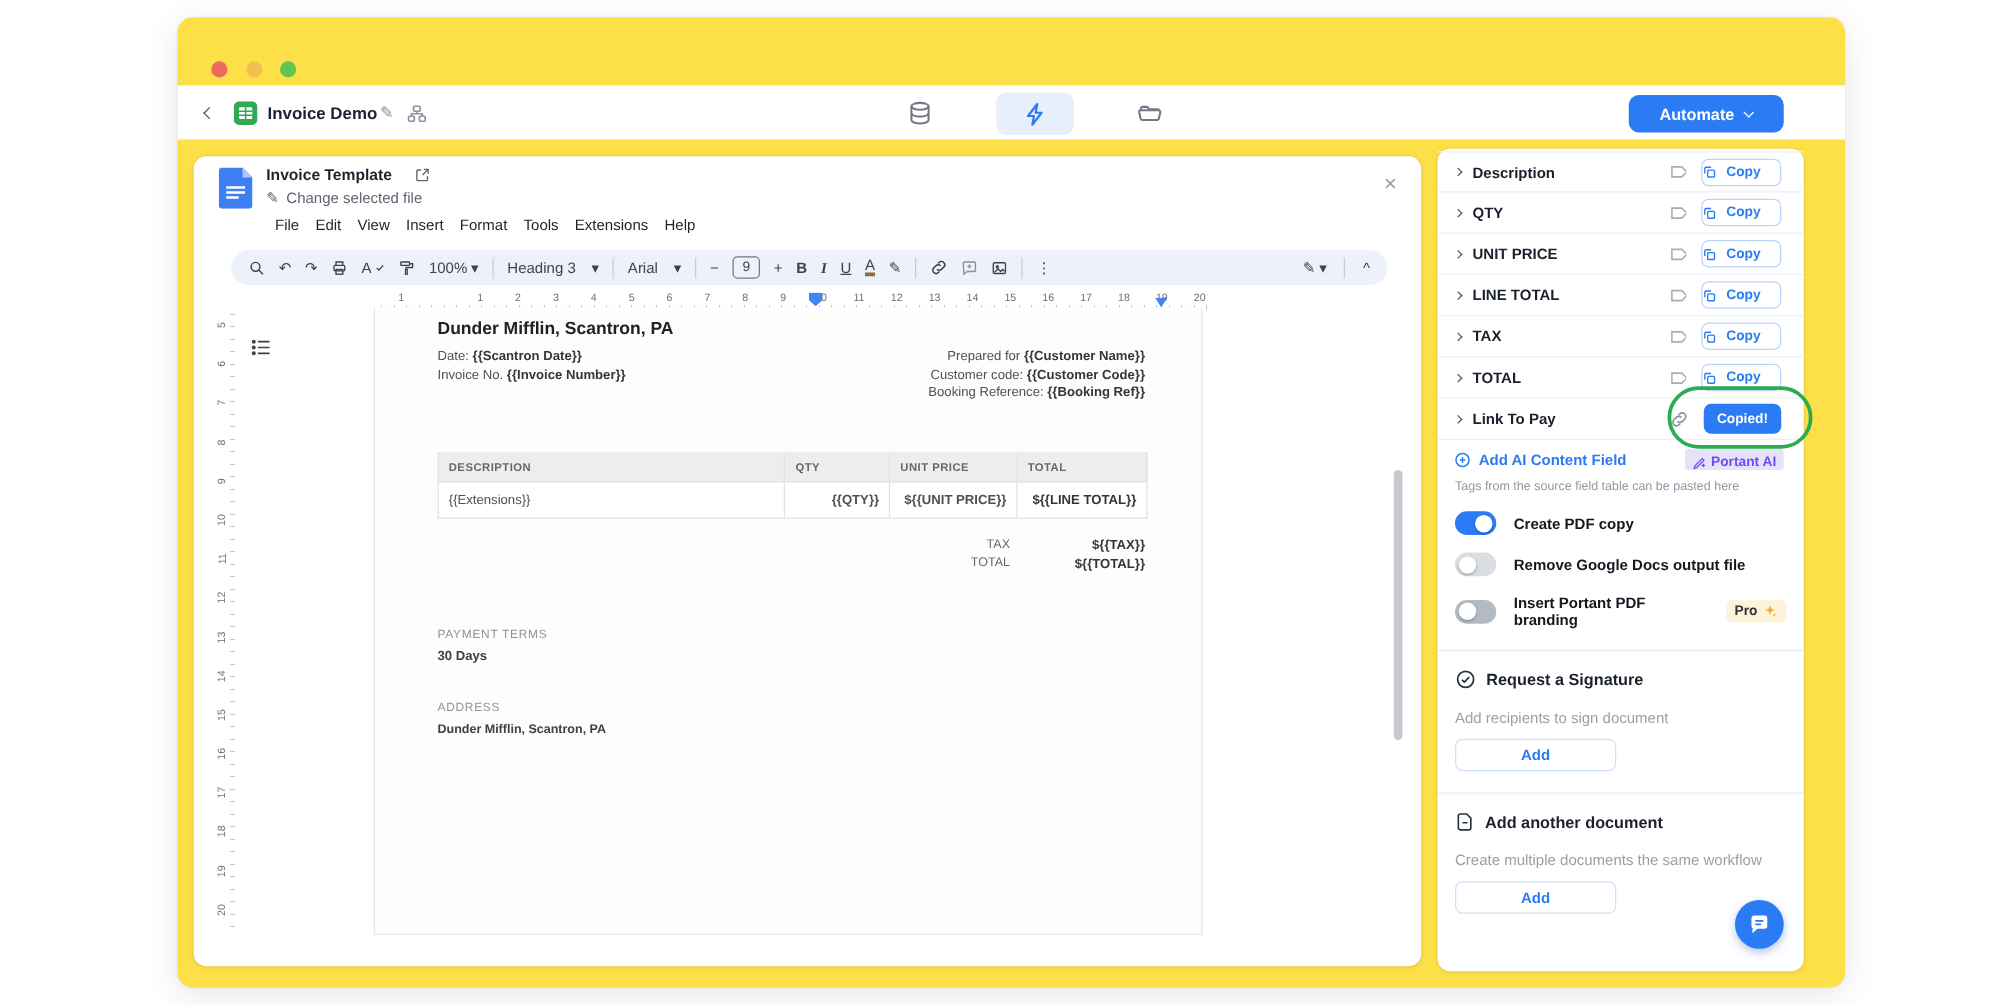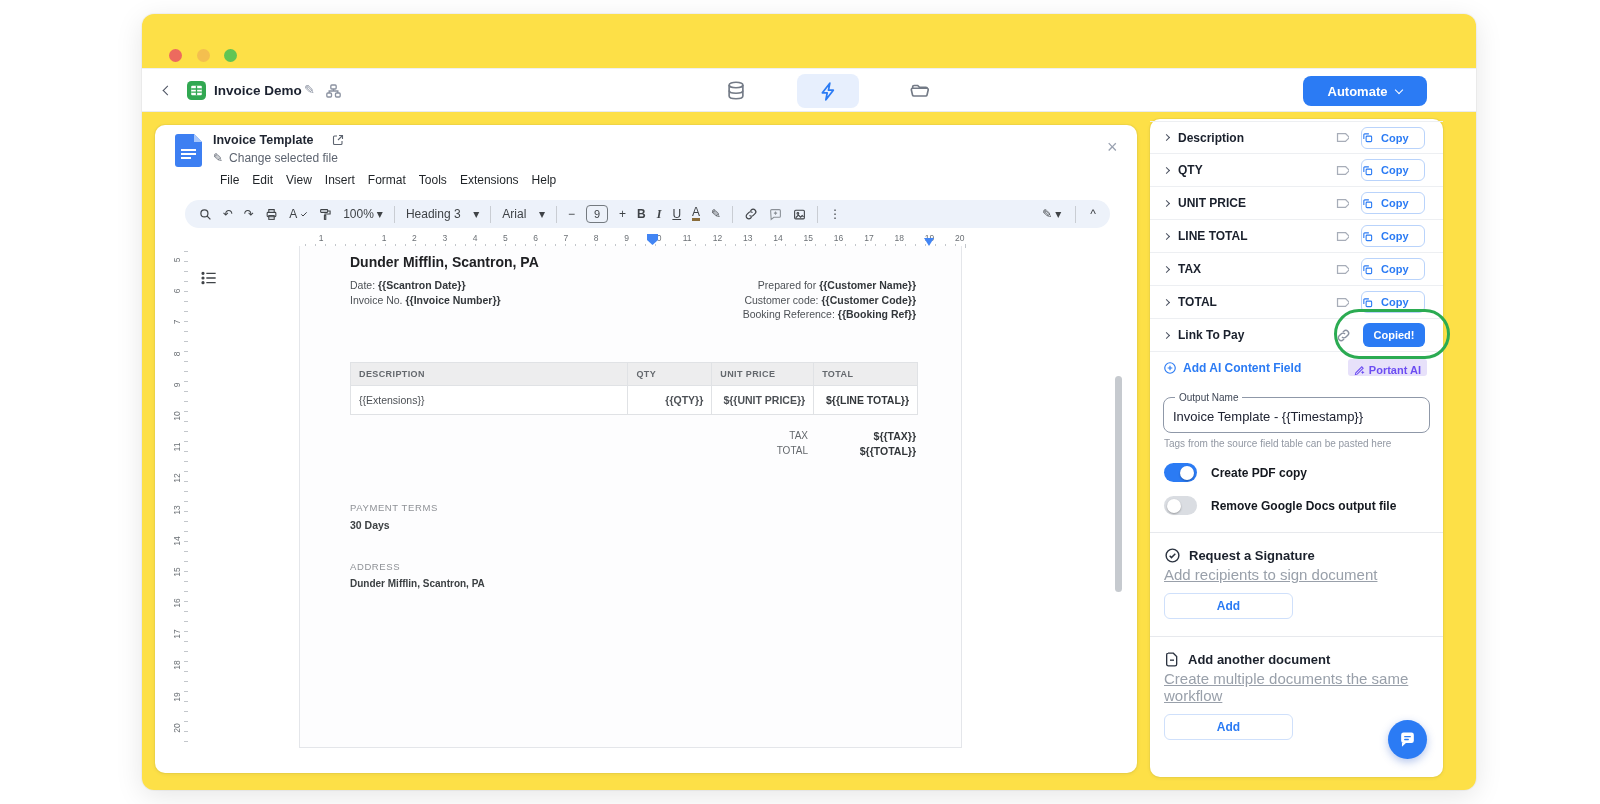--- a/index.html
+++ b/index.html
@@ -107,21 +107,21 @@
   .tgl { width:33px; height:19px; border-radius:10px; position:relative; flex:0 0 auto; cursor:pointer; }
   .tgl .knob { position:absolute; top:2.5px; width:14px; height:14px; border-radius:50%; background:#fff; box-shadow:0 1px 2px rgba(0,0,0,.3); }
   .tgl.on { background:#2b7bf4; } .tgl.on .knob { right:3px; }
   .tgl.off1 { background:#dadde2; } .tgl.off2 { background:#b3bac4; } .tgl.off1 .knob, .tgl.off2 .knob { left:3px; }
   .tgllabel { font-size:12px; font-weight:bold; color:#14181f; }
   .probadge { margin-left:auto; background:#fdf3da; border-radius:4px; height:18px; padding:0 7px; display:inline-flex;
     align-items:center; gap:4px; font-size:11px; font-weight:bold; color:#2f3338; }
   .pdivider { height:1px; background:#e7e9ed; margin:17px 0 0; }
   .secblock { padding:14px 14px 0; }
   .sectitle { display:flex; align-items:center; gap:8px; font-size:13px; font-weight:bold; color:#1b212c; }
-  .secsub { margin-top:2px; font-size:15px; color:#99a0aa;text-decoration:underline; }
+  .secsub { margin-top:15px; font-size:12px; color:#99a0aa; }
   .addbtn { margin-top:10px; width:129px; height:26px; background:#fff; border:1px solid #cfe0fb; border-radius:6px;
     color:#2b7bf4; font-size:12px; font-weight:bold; cursor:pointer; font-family:"Liberation Sans",sans-serif; }
   .greenellipse { position:absolute; left:1192px; top:295px; width:116px; height:50px; border:3px solid #2bab52;
     border-radius:26px; z-index:6; pointer-events:none; }
   .chatbubble { position:absolute; left:1246px; top:706px; width:39px; height:39px; border-radius:50%; background:#2b7bf4;
     display:flex; align-items:center; justify-content:center; box-shadow:0 3px 8px rgba(40,90,200,.35); cursor:pointer; z-index:7; }
 </style>
 </head>
 <body>
 
@@ -502,37 +502,46 @@
       </span>
       <span class="aibadge">
         <svg width="11" height="11" viewBox="0 0 24 24" fill="none" stroke="#6c4df2" stroke-width="2.2">
             <path d="M3 21l4-1L20 7l-3-3L4 17z"></path>
             <path d="M19 12l1.2 2.6L23 16l-2.8 1.4L19 20l-1.2-2.6L15 16l2.8-1.4z" fill="#6c4df2" stroke="none"></path>
           </svg>
         <span>Portant AI</span>
       </span>
     </div>
 
-    <fieldset class="outfield">
-      <legend>Output Name</legend>
-      <input class="outvalue" value="Invoice Template - {{Timestamp}}" style="">
-    </fieldset>
     <div class="helper">Tags from the source field table can be pasted here</div>
 
     <div class="tglrow">
       <span class="tgl on">
           <span class="knob"></span>
         </span>
       <span class="tgllabel">Create PDF copy</span>
     </div>
     <div class="tglrow">
       <span class="tgl off1">
           <span class="knob"></span>
         </span>
       <span class="tgllabel">Remove Google Docs output file</span>
+    </div>
+    <div class="tglrow">
+      <span class="tgl off2">
+          <span class="knob"></span>
+        </span>
+      <span class="tgllabel">Insert Portant PDF branding</span>
+      <span class="probadge">
+        <span>Pro</span>
+        <svg width="12" height="12" viewBox="0 0 24 24">
+            <path d="M12 2l2.2 6.2L20 10l-5.8 1.8L12 18l-2.2-6.2L4 10l5.8-1.8z" fill="#f6a62a"></path>
+            <circle cx="19" cy="18" r="2" fill="#f6c02a"></circle>
+          </svg>
+      </span>
     </div>
 
     <div class="pdivider"></div>
 
     <div class="secblock">
       <div class="sectitle">
         <svg width="17" height="17" viewBox="0 0 24 24" fill="none" stroke="#2b3340" stroke-width="2">
             <circle cx="12" cy="12" r="9"></circle>
             <path d="M8 12.5l2.5 2.5L16 9.5"></path>
           </svg>

